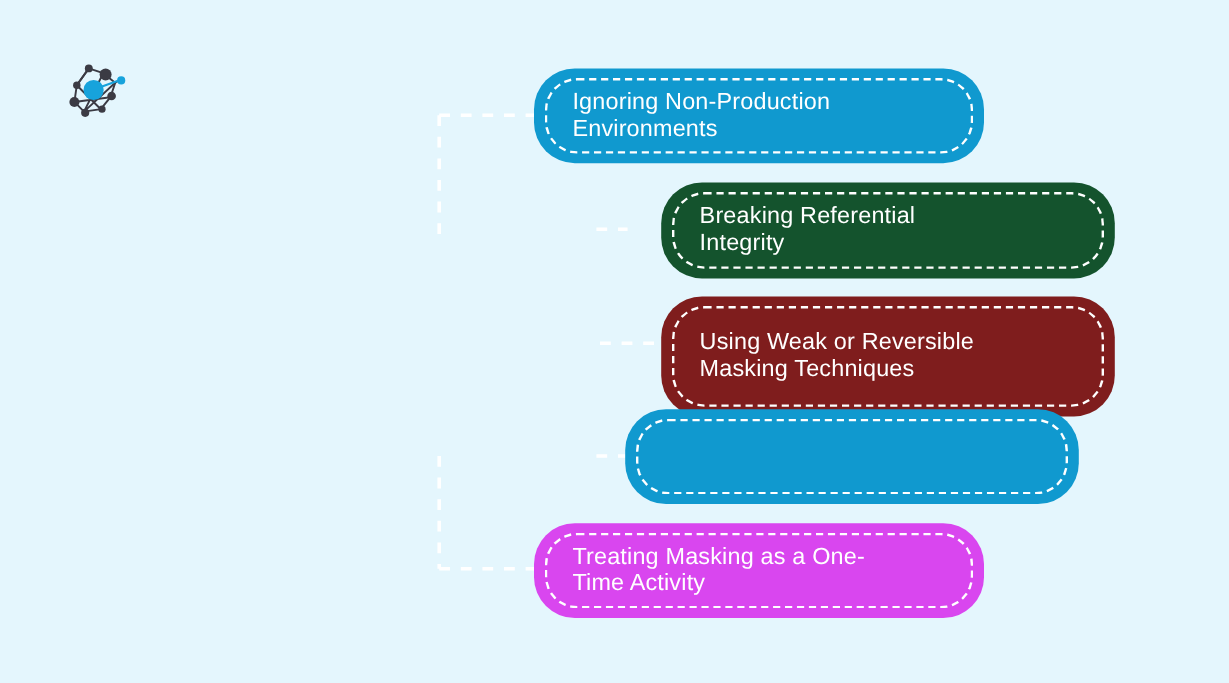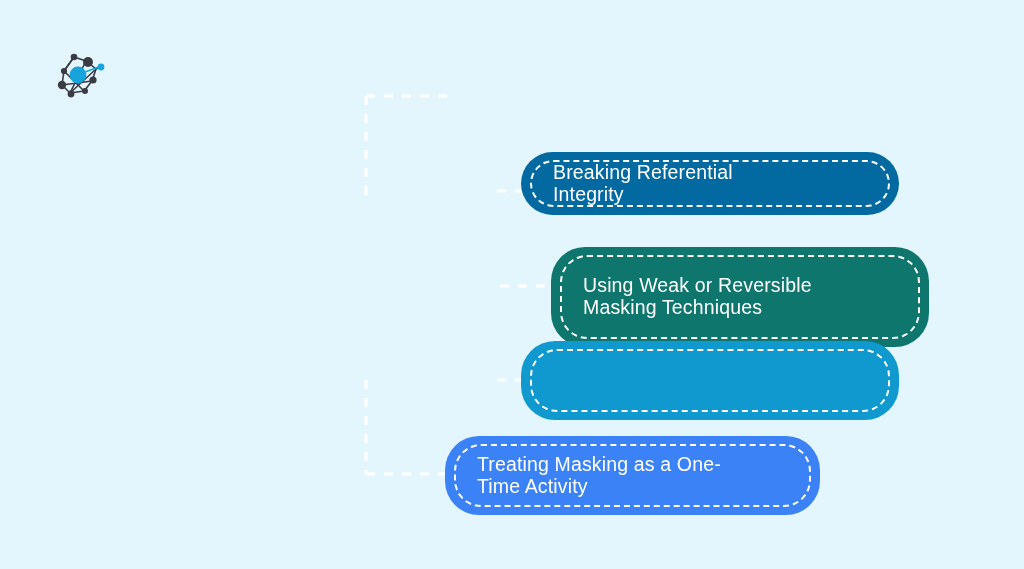--- a/index.html
+++ b/index.html
@@ -55,24 +55,24 @@
     color:#ffffff;
     font-size:19.5px;
     line-height:1.12;
     letter-spacing:.15px;
     padding-left:32px;
     padding-right:18px;
     white-space:pre-line;
   }
 
   #pill-1{left:445px;top:57px;width:375px;height:79px;background:#1099cf;}
-  #pill-2{left:521px;top:152px;width:378px;height:63px;background:#0369a1;}
-  #pill-3{left:551px;top:247px;width:378px;height:100px;background:#0f766e;}
+  #pill-2{left:551px;top:152px;width:378px;height:80px;background:#14532d;}
+  #pill-3{left:551px;top:247px;width:378px;height:100px;background:#7f1d1d;}
   #pill-4{left:521px;top:341px;width:378px;height:79px;background:#1099cf;}
-  #pill-5{left:445px;top:436px;width:375px;height:79px;background:#3b82f6;}
+  #pill-5{left:445px;top:436px;width:375px;height:79px;background:#d946ef;}
 </style>
 </head>
 <body>
 
 <div id="stage">
 
   <div id="logo">
     <svg viewBox="0 0 58 58" width="58" height="58" aria-hidden="true">
       <g stroke="#3b3b44" stroke-width="1.6" fill="none">
         <path d="M22 10 L34 14 L44 22 L40 34 L32 44 L18 46 L10 38 L12 24 Z"></path>
@@ -104,20 +104,25 @@
 
       <path d="M366 474 L447 474"></path>
 
       <path d="M497 191 L523 191"></path>
       <path d="M500 286 L553 286"></path>
       <path d="M497 380 L523 380"></path>
     </g>
   </svg>
 
 
+  <div class="pill" id="pill-1">
+    <span class="dash"></span>
+    <span class="ptext">Ignoring Non-Production
+Environments</span>
+  </div>
 
   <div class="pill" id="pill-2">
     <span class="dash"></span>
     <span class="ptext">Breaking Referential
 Integrity</span>
   </div>
 
   <div class="pill" id="pill-3">
     <span class="dash"></span>
     <span class="ptext">Using Weak or Reversible

